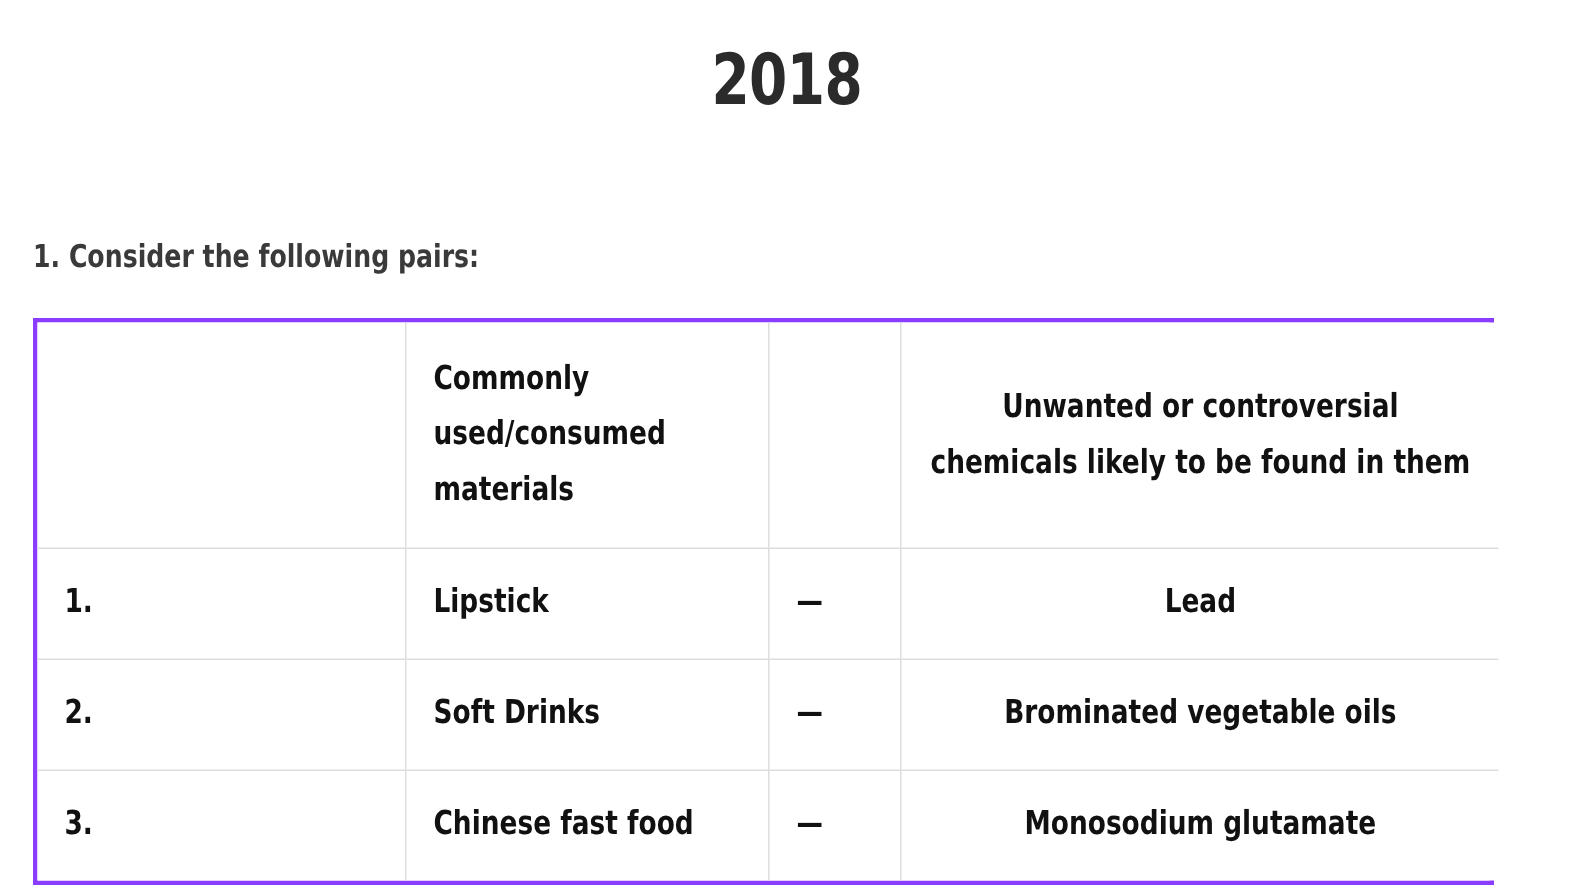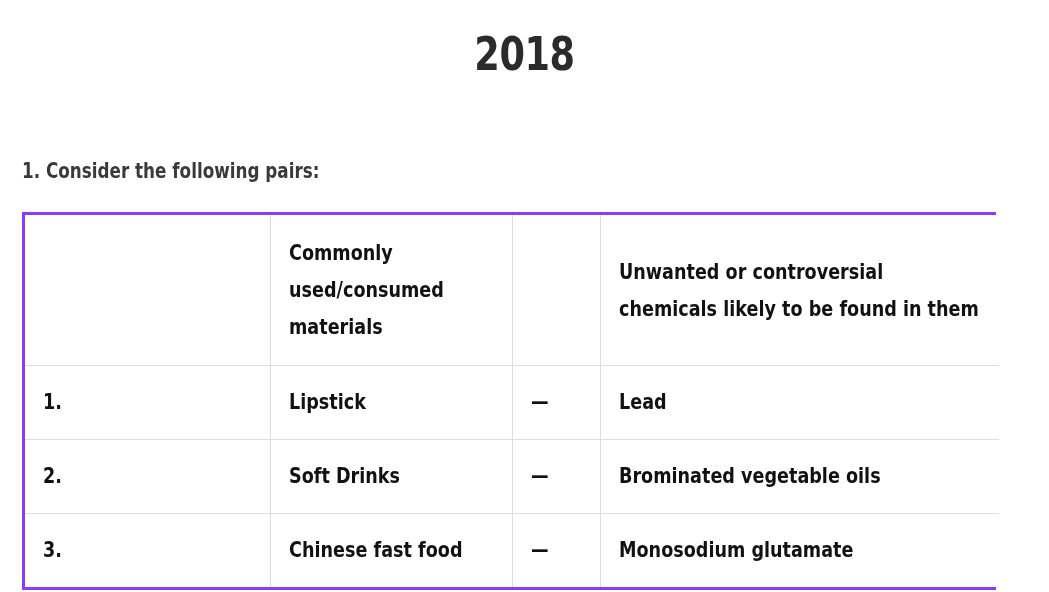--- a/index.html
+++ b/index.html
@@ -75,21 +75,21 @@
   table.pairs td {
     border-right: 1px solid #dddddd;
     border-bottom: 1px solid #dddddd;
     vertical-align: middle;
     padding: 0 18px;
     box-sizing: border-box;
     color: #111111;
     font-family: "DejaVu Sans", "Liberation Sans", sans-serif;
     font-weight: 700;
   }
-  table.pairs tr td:last-child { border-right: none; }
+  table.pairs tr td:last-child { border-right: none; text-align: center; }
   table.pairs tr:last-child td { border-bottom: none; }
 
   
   .col-idx   { width: 245px; }
   .col-mat   { width: 242px; }
   .col-dash  { width:  88px; }
   .col-chem  { width: 399px; }
 
   
   tr.head-row td {

